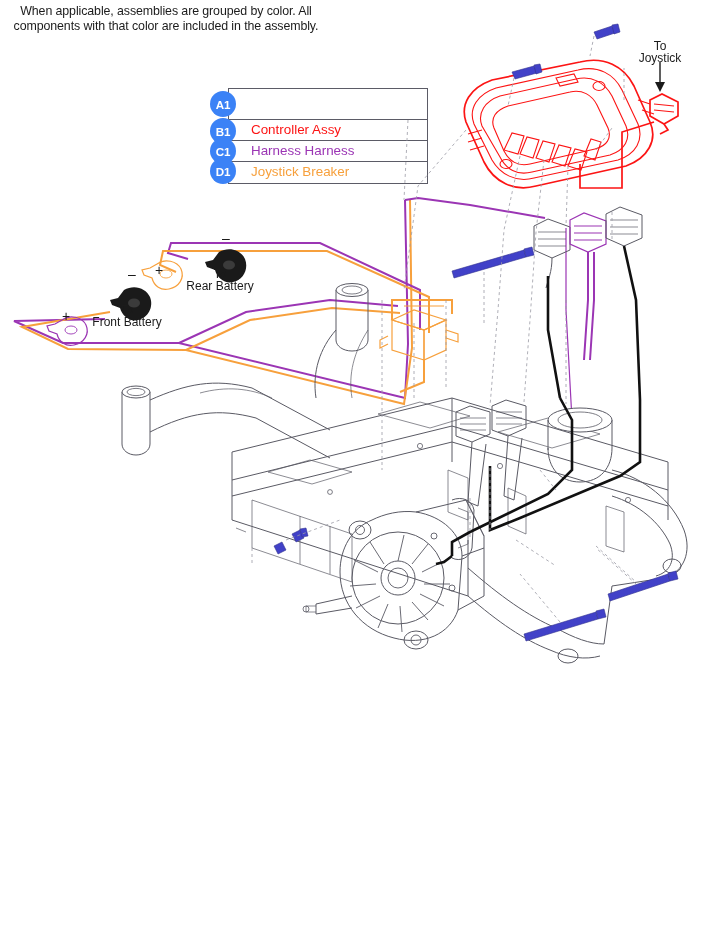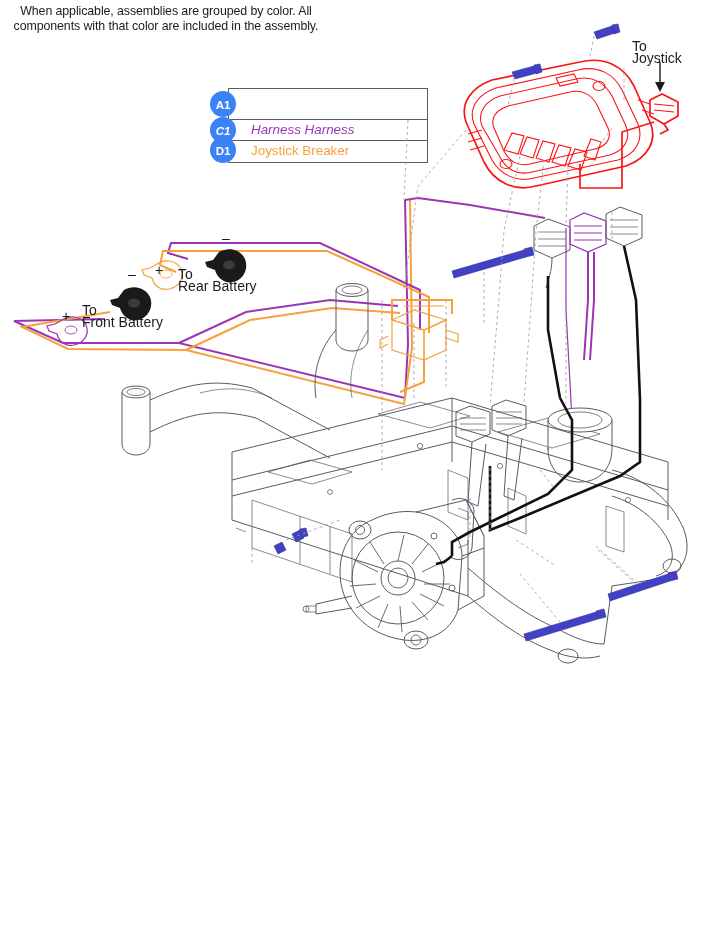--- a/index.html
+++ b/index.html
@@ -46,21 +46,21 @@
   .legend-row {
     display: flex;
     align-items: center;
     border-bottom: 1px solid #5b5b66;
     box-sizing: border-box;
     position: relative;
   }
   .legend-row:last-child { border-bottom: none; }
   .legend-row.r-a1 { height: 31px; }
   .legend-row.r-b1 { height: 21px; }
-  .legend-row.r-c1 { height: 21px; font-style: italic; }
+  .legend-row.r-c1 { height: 21px; }
   .legend-row.r-d1 { height: 21px; }
   .legend-label {
     padding-left: 22px;
     font-size: 13.4px;
     line-height: 14.4px;
     font-family: "Liberation Sans", sans-serif;
     white-space: pre-line;
   }
   .badge {
     position: absolute;
@@ -79,24 +79,24 @@
     letter-spacing: -0.2px;
   }
   .badge.b-a1 { top: 2px; }
   .badge.b-b1 { top: -2px; }
   .badge.b-c1 { top: -3px; }
   .badge.b-d1 { top: -4px; }
 
   
   .cap {
     position: absolute;
-    font-size: 14px;
+    font-size: 12px;
     line-height: 12.4px;
     color: #1b1b1b;
-    text-align: left;
+    text-align: center;
     font-family: "Liberation Sans", sans-serif;
     white-space: pre-line;
   }
   .cap-joystick { left: 632px; top: 40px; width: 56px; }
   .cap-rear     { left: 178px; top: 268px; width: 84px; }
   .cap-front    { left: 82px;  top: 304px; width: 90px; }
   .sign {
     position: absolute;
     font-size: 14px;
     color: #1b1b1b;
@@ -108,20 +108,24 @@
 </head>
 <body>
 
 <div id="stage">
 
   <div class="note">When applicable, assemblies are grouped by color. All components with that color are included in the assembly.</div>
 
   <div class="legend">
     <div class="legend-row r-a1">
       <div class="badge b-a1">A1</div>
+    </div>
+    <div class="legend-row r-b1">
+      <div class="badge b-b1">B1</div>
+      <div class="legend-label" style="color:#fc1414">Controller Assy</div>
     </div>
     <div class="legend-row r-c1">
       <div class="badge b-c1">C1</div>
       <div class="legend-label" style="color:#9b35b4">Harness Harness</div>
     </div>
     <div class="legend-row r-d1">
       <div class="badge b-d1">D1</div>
       <div class="legend-label" style="color:#f7a03c">Joystick Breaker</div>
     </div>
   </div>

